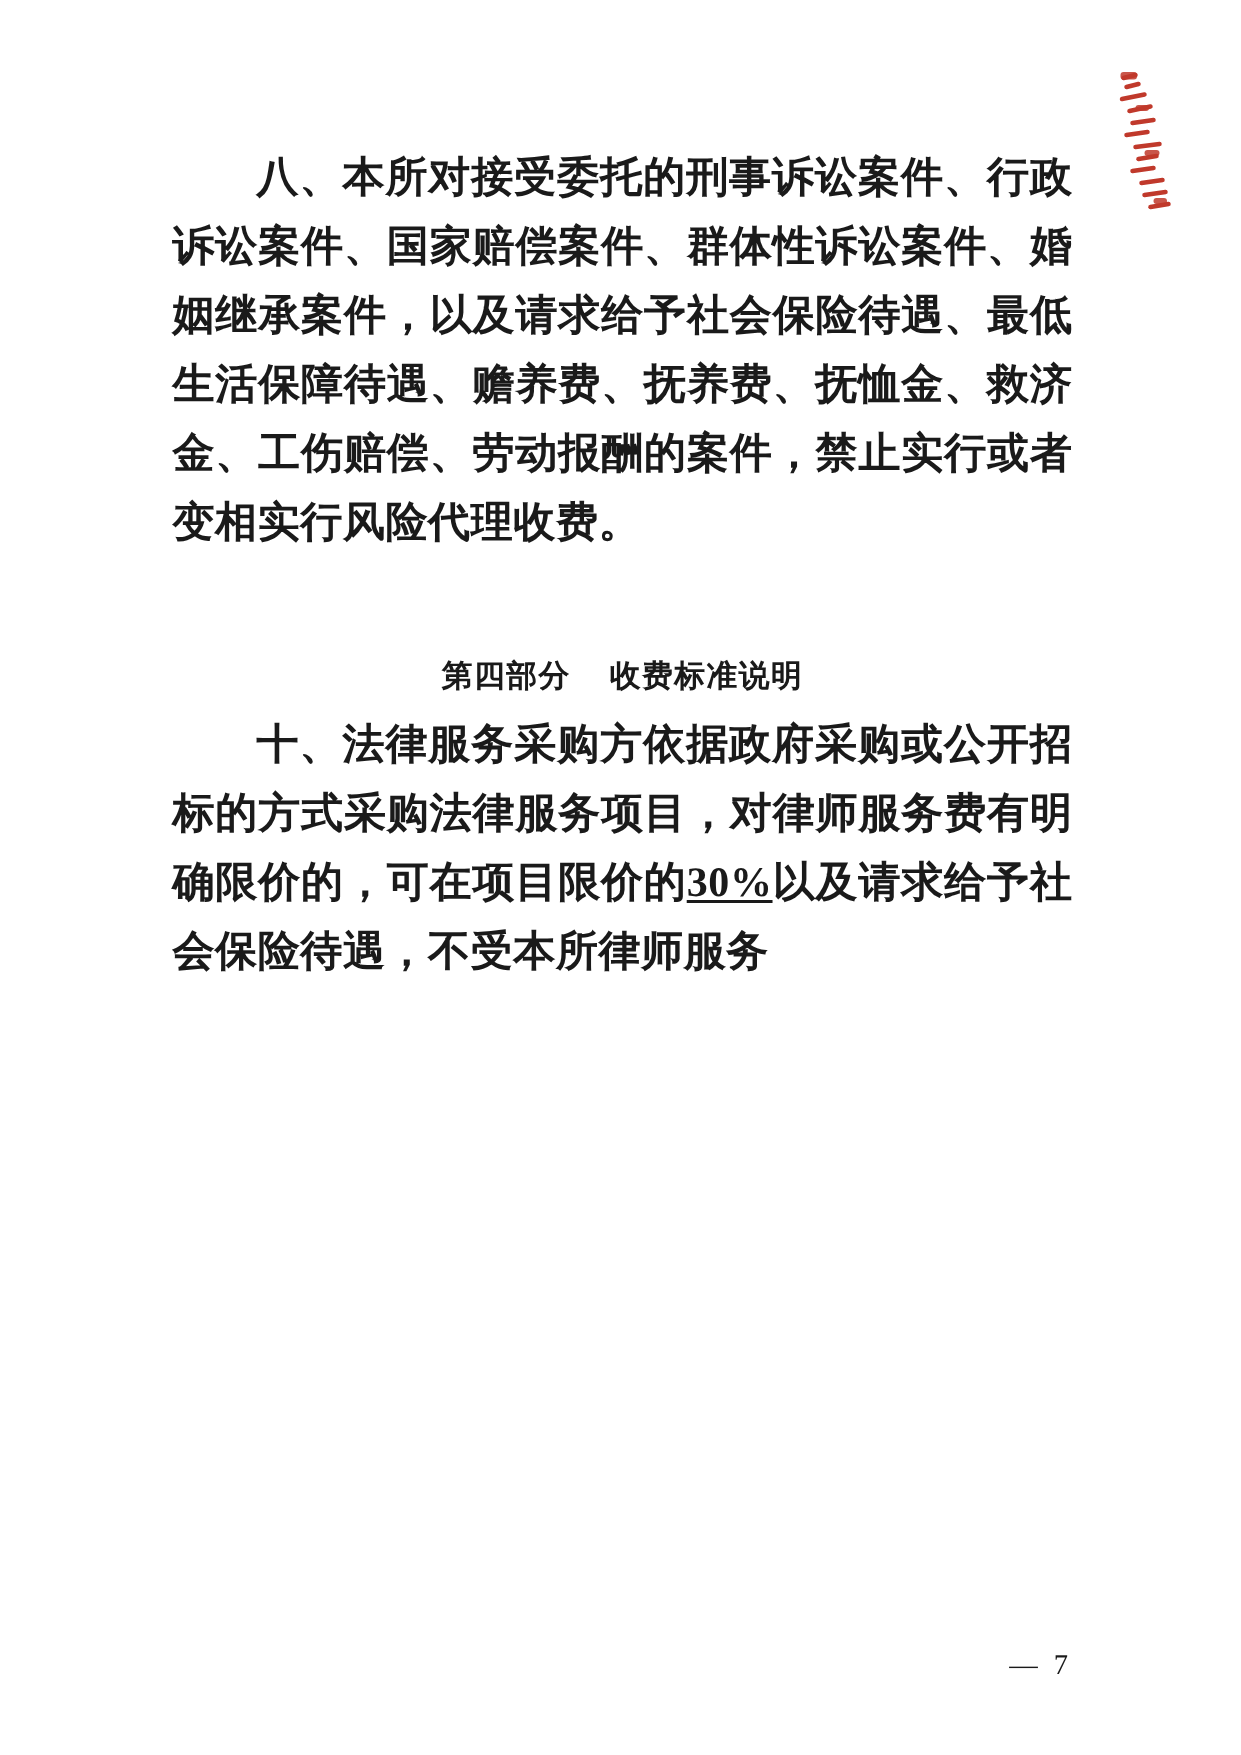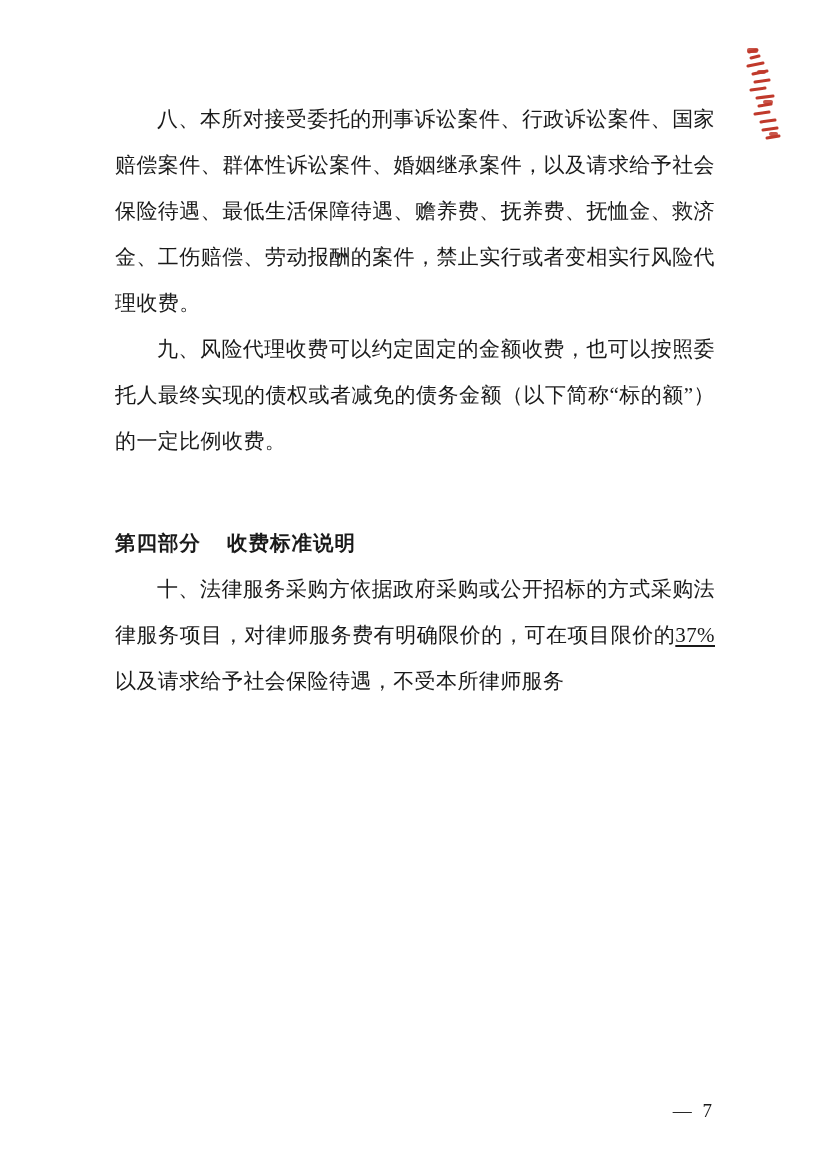--- a/index.html
+++ b/index.html
@@ -17,34 +17,36 @@
     color: #1a1a1a;
   }
   .content {
     position: absolute;
     left: 115px;
     top: 96px;
     width: 600px;
   }
   p.para {
     margin: 0 0 0 0;
-    font-size: 21px;
+    font-size: 28px;
     line-height: 46px;
     text-align: justify;
     text-justify: inter-ideograph;
     letter-spacing: 0.4px;
     text-indent: 2em;
+    font-weight: bold;
   }
   p.para + p.para {
     margin-top: 0;
   }
   .section-title {
     margin: 56px 0 0 0;
     font-size: 20.5px;
     font-weight: bold;
+    text-align: center;
     letter-spacing: 1px;
     line-height: 46px;
     font-family: "Liberation Sans", "DejaVu Sans", sans-serif;
   }
   .section-title .gap {
     display: inline-block;
     width: 26px;
   }
   .after-title {
     margin-top: 46px;
@@ -97,24 +99,23 @@
         <rect x="4" y="4" width="11" height="5" rx="2"></rect>
         <rect x="14" y="26" width="9" height="4" rx="2"></rect>
         <rect x="20" y="56" width="10" height="4" rx="2"></rect>
         <rect x="26" y="88" width="9" height="4" rx="2"></rect>
       </g>
     </svg>
   </div>
 
   <div class="content">
     <p class="para">八、本所对接受委托的刑事诉讼案件、行政诉讼案件、国家赔偿案件、群体性诉讼案件、婚姻继承案件，以及请求给予社会保险待遇、最低生活保障待遇、赡养费、抚养费、抚恤金、救济金、工伤赔偿、劳动报酬的案件，禁止实行或者变相实行风险代理收费。</p>
-    <p class="para">九、风险代理收费可以约定固定的金额收费，也可以按照委托人最终实现的债权或者减免的债务金额（以下简称“标的额”）的一定比例收费。</p>
 
     <div class="section-title">
       <span>第四部分</span><span class="gap"></span><span>收费标准说明</span>
     </div>
 
-    <p class="para after-title"><span>十、法律服务采购方依据政府采购或公开招标的方式采购法律服务项目，对律师服务费有明确限价的，可在项目限价的</span><span class="underline">37%</span><span>以及请求给予社会保险待遇，不受本所律师服务</span></p>
+    <p class="para after-title"><span>十、法律服务采购方依据政府采购或公开招标的方式采购法律服务项目，对律师服务费有明确限价的，可在项目限价的</span><span class="underline">30%</span><span>以及请求给予社会保险待遇，不受本所律师服务</span></p>
   </div>
 
   <div class="page-number">— 7</div>
 
 </div>
 
 </body></html>

